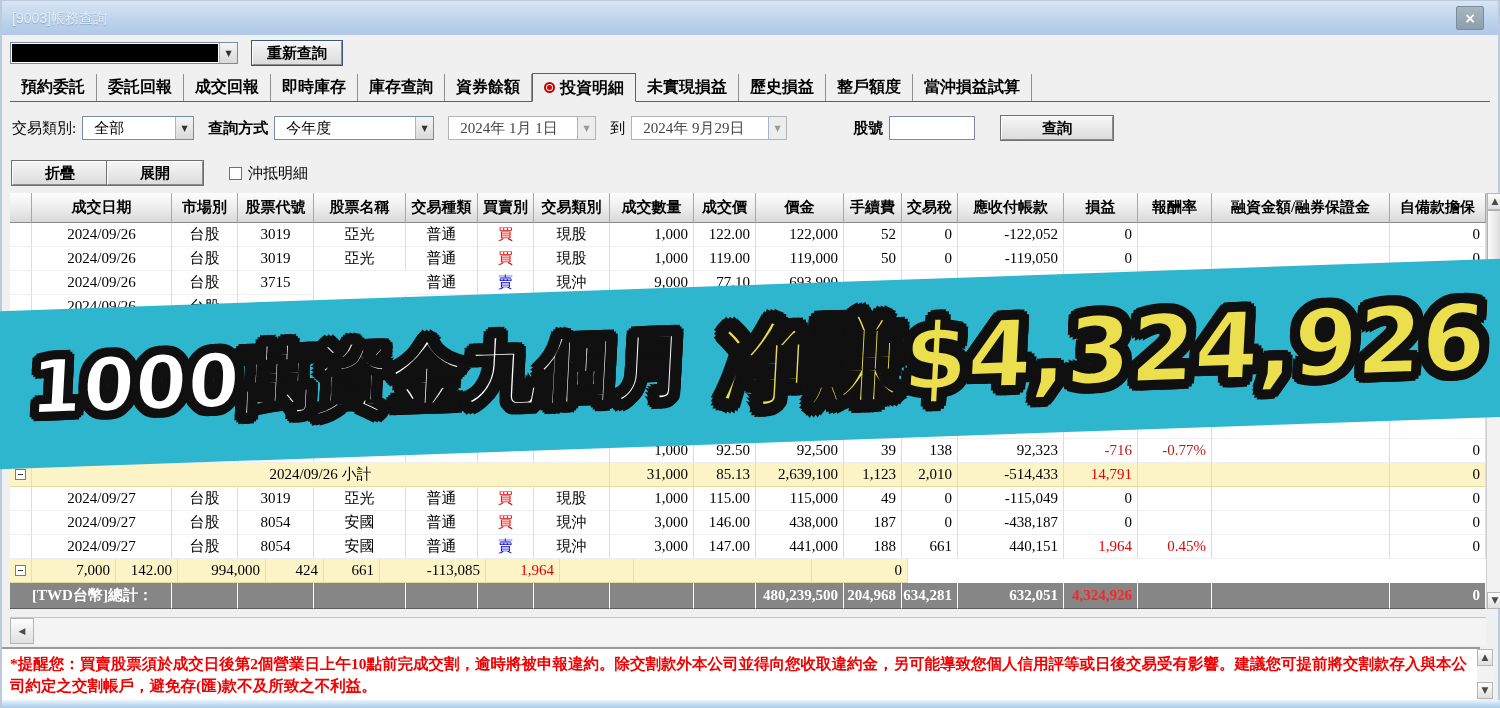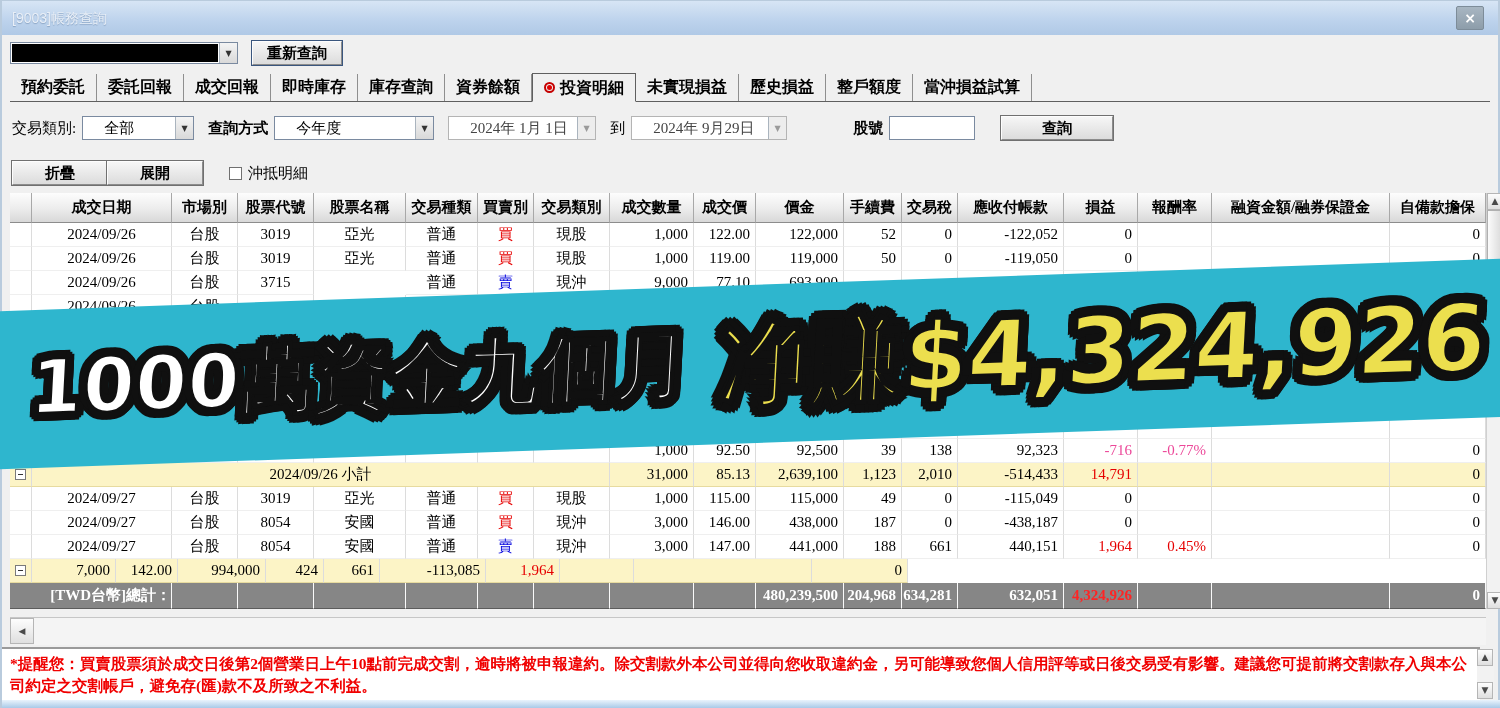--- a/index.html
+++ b/index.html
@@ -21,42 +21,42 @@
   .tabs{position:absolute;top:72px;left:8px;right:8px;height:29px;display:flex;align-items:center;border-bottom:1px solid #5f5f5f}
   .tab{height:27px;line-height:26px;padding:0 11px;font-size:16px;font-weight:700;color:#000;border-right:1px solid #8f8f8f;cursor:pointer;white-space:nowrap}
   .tab.active{height:29px;line-height:27px;background:#f0f0f0;border:1px solid #5f5f5f;border-bottom:1px solid #f0f0f0;margin-bottom:-1px;display:flex;align-items:center}
   .tab-dot{display:inline-block;width:11px;height:11px;border-radius:50%;border:2px solid #c40000;position:relative;margin-right:5px}
   .tab-dot::after{content:"";position:absolute;left:1px;top:1px;width:5px;height:5px;border-radius:50%;background:#e00000}
   
   .filters{position:absolute;top:112px;left:10px;height:30px;display:flex;align-items:center;font-size:15px}
   .lbl{margin-right:6px;white-space:nowrap}
   .lbl.bold{font-weight:700}
   .combo{height:24px;background:#fff;border:1px solid #7a8aa0;display:flex;align-items:center;margin-right:14px}
-  .combo .combo-val{flex:1;padding:0 21px;font-size:15px;white-space:nowrap;overflow:hidden}
+  .combo .combo-val{flex:1;padding:0 11px;font-size:15px;white-space:nowrap;overflow:hidden}
   .combo.disabled{border-color:#b4b4b4;color:#444}
   .combo.disabled .dd-btn{color:#9a9a9a;background:#ededed}
   .txt{width:86px;height:24px;border:1px solid #7a8aa0;background:#fff;margin-right:26px;font-size:15px;padding:0 4px}
   .btn.query{width:112px}
   
   .controls{position:absolute;top:158px;left:10px;height:28px;display:flex;align-items:center;font-size:15px}
   .btn.seg{width:96px;text-align:center;font-weight:700}
   .cb{width:13px;height:13px;background:#fff;border:1px solid #707070;margin:0 6px 0 26px;display:inline-block}
   
   .tablewrap{position:absolute;top:192px;left:8px;width:1476px;background:#fff}
   .t-head{display:flex;height:30px}
   .t-head .t-cell{height:30px;line-height:29px;background:linear-gradient(180deg,#fdfdfd 0%,#ececec 55%,#d8d8d8 100%);border-right:1px solid #a8a8a8;border-bottom:1px solid #8c8c8c;font-size:15px;font-weight:700;text-align:center;white-space:nowrap;overflow:hidden}
   .t-row{display:flex;height:24px;background:#fff}
   .t-cell{flex:0 0 auto;height:24px;line-height:23px;font-size:15px;border-right:1px solid #dcdcdc;border-bottom:1px solid #efefef;white-space:nowrap;overflow:hidden}
-  .a-c{text-align:center}.a-r{text-align:right;padding-right:5px}.a-l{text-align:right;padding-left:4px}
+  .a-c{text-align:center}.a-r{text-align:right;padding-right:5px}.a-l{text-align:center;padding-left:4px}
   .exp{width:22px;display:flex;align-items:center;justify-content:center;border-right:1px solid #dcdcdc}
   .minusbox{width:11px;height:11px;border:1px solid #7a7a7a;background:#fff;position:relative}
   .minusbox::after{content:"";position:absolute;left:2px;right:2px;top:4px;height:1px;background:#333}
   .t-row.subtotal .t-cell{background:#fcf4c6;border-bottom:1px solid #e7db9f}
   .sublabel{width:578px;text-align:center;font-size:15px}
-  .c-red{color:#e60000}.c-blue{color:#0000dd}.c-green{color:#ec4899}
+  .c-red{color:#e60000}.c-blue{color:#0000dd}.c-green{color:#b91c1c}
   .t-total{display:flex;height:26px}
   .t-total .t-cell{background:#868686;color:#fff;height:26px;line-height:25px;border-right:1px solid #fafafa;border-bottom:1px solid #5c5c5c;font-weight:600}
   .t-total .c-red{color:#ff2424;font-weight:700}
   
   .vscroll{position:absolute;left:1484px;top:192px;width:16px;height:416px;background:#f2f2f2;border-left:1px solid #d0d0d0}
   .sb-btn{width:16px;height:17px;background:linear-gradient(180deg,#fdfdfd,#dfdfdf);border:1px solid #b5b5b5;color:#4a4a4a;font-size:9px;text-align:center;line-height:15px;font-family:"DejaVu Sans",sans-serif;cursor:pointer}
   .vscroll .sb-down{position:absolute;bottom:0}
   .vthumb{position:absolute;top:17px;left:0;width:16px;height:52px;background:linear-gradient(90deg,#fbfbfb,#d9d9d9);border:1px solid #b0b0b0}
   .hscroll{position:absolute;top:616px;left:8px;width:1476px;height:28px;background:#f0f0f0;border-top:1px solid #c6c6c6;display:flex}
   .hscroll .sb-btn{width:24px;height:26px;line-height:24px}

